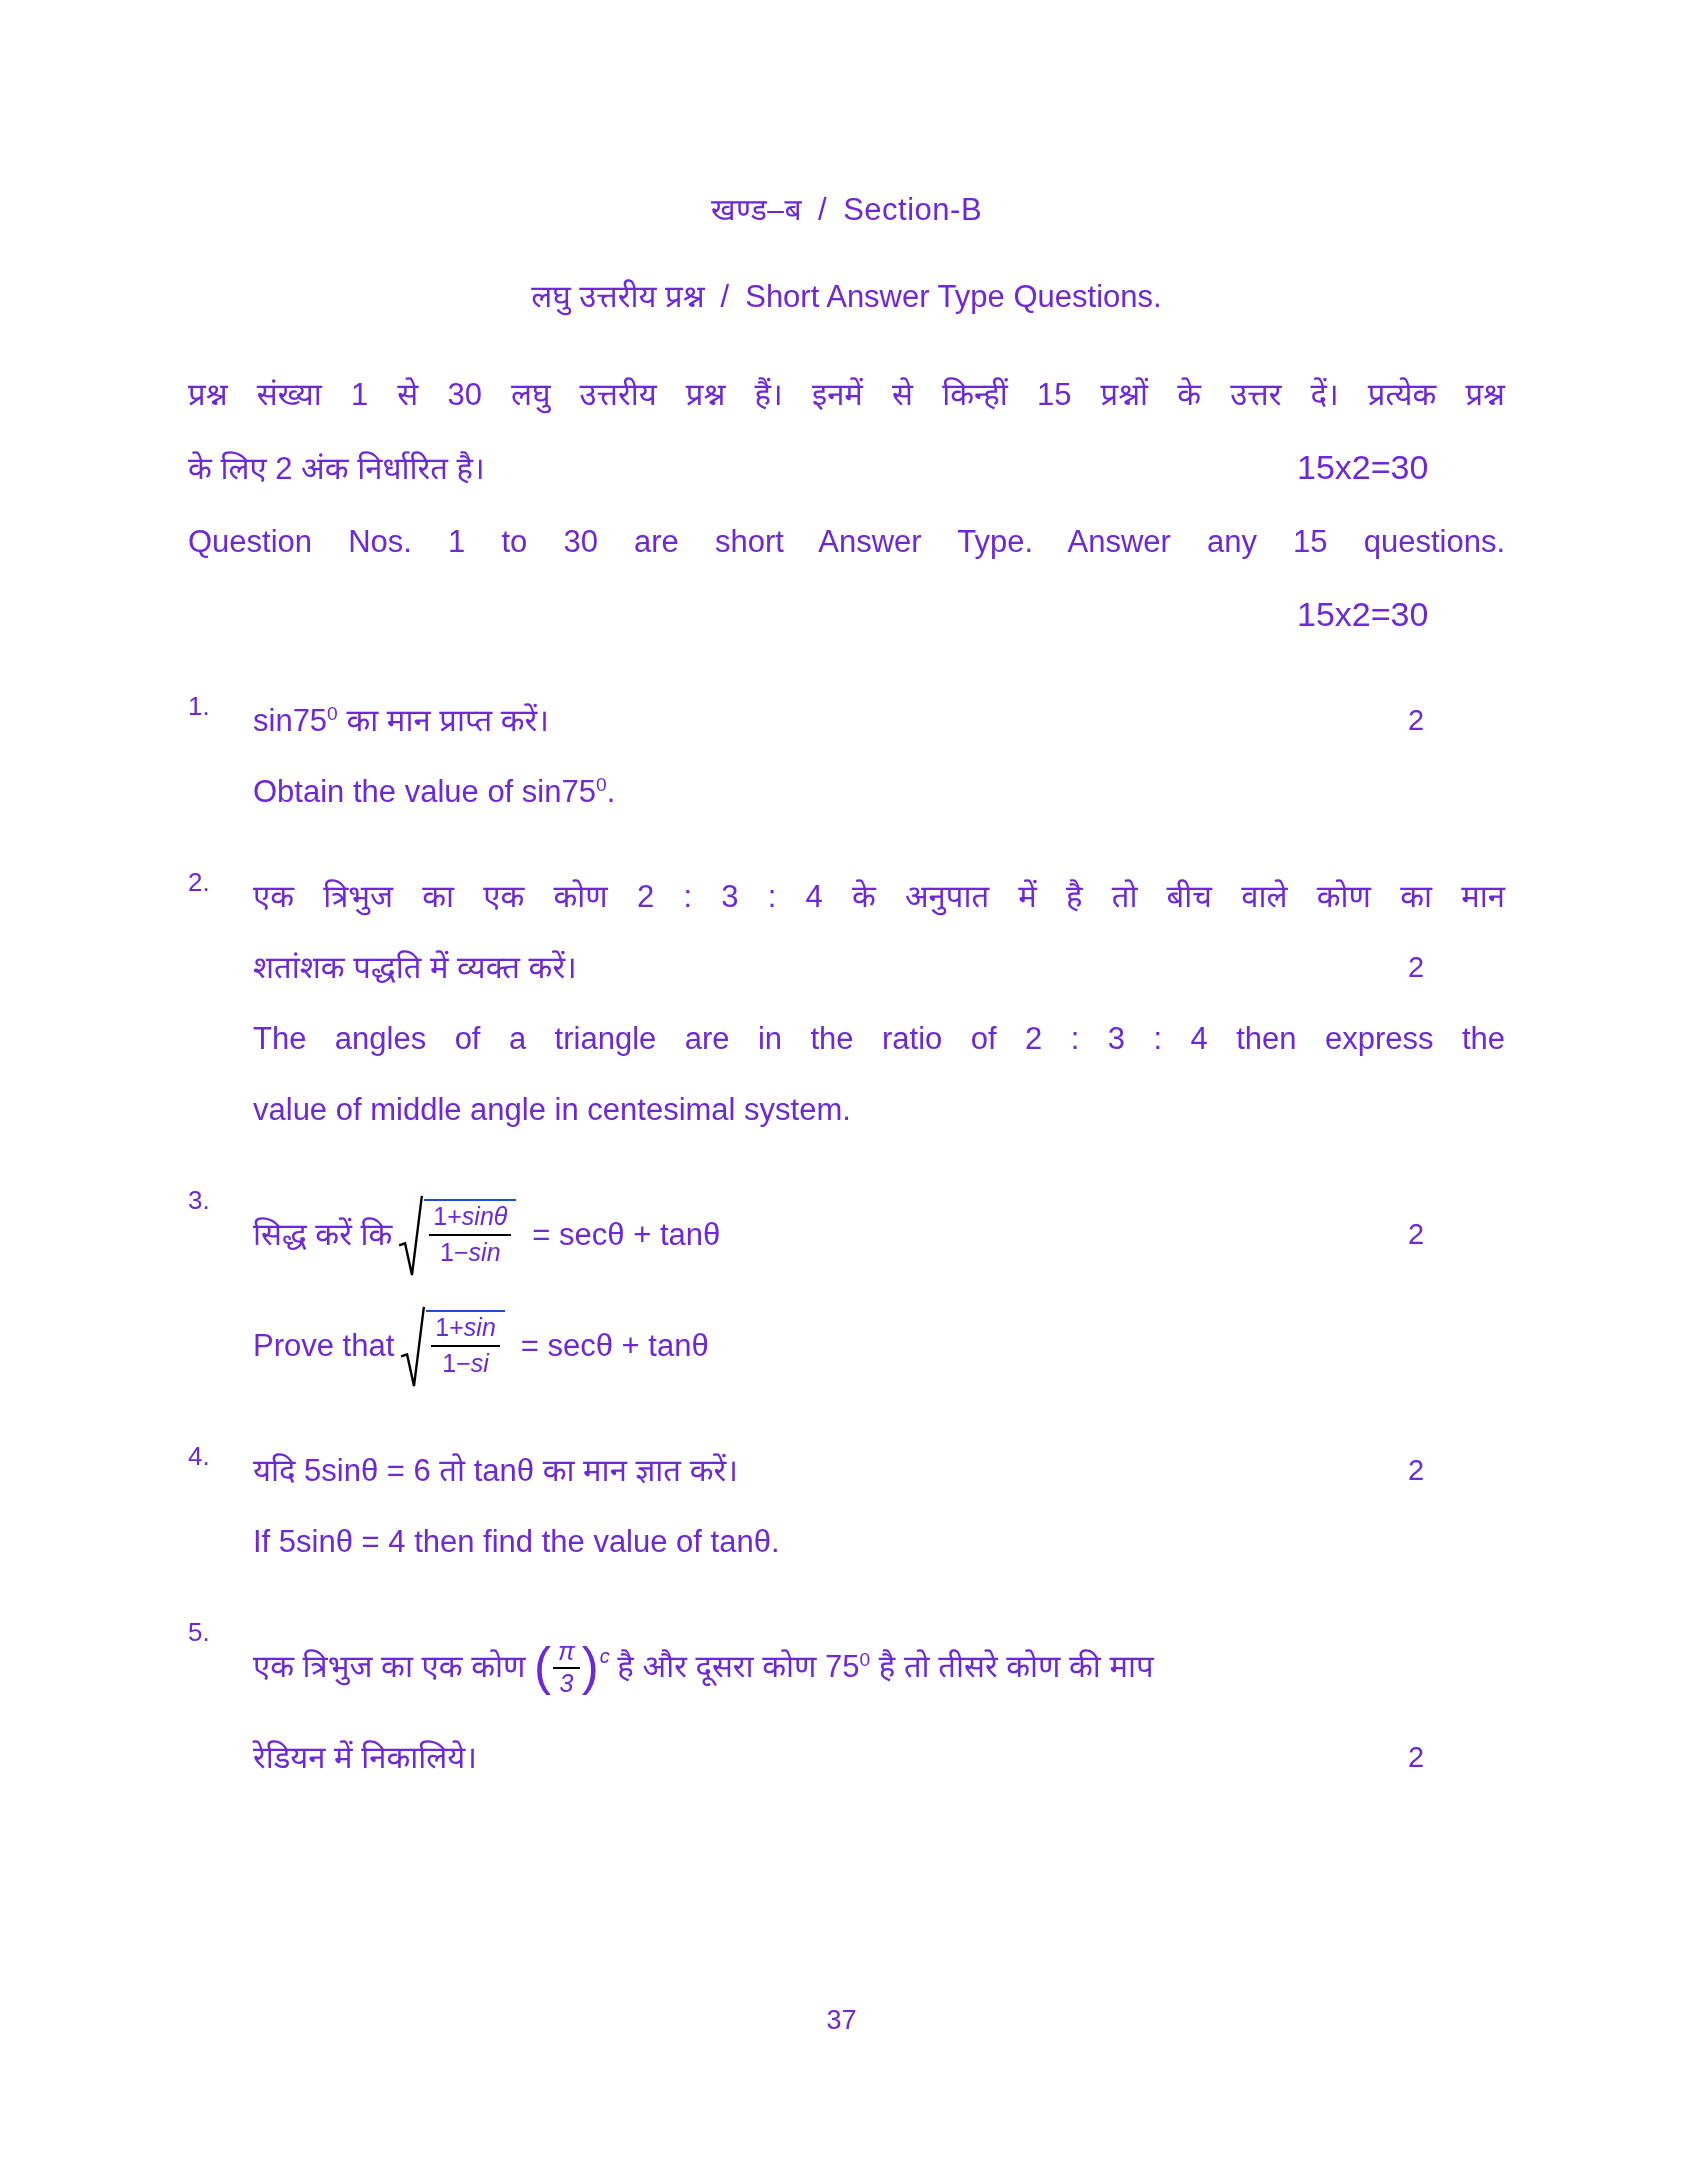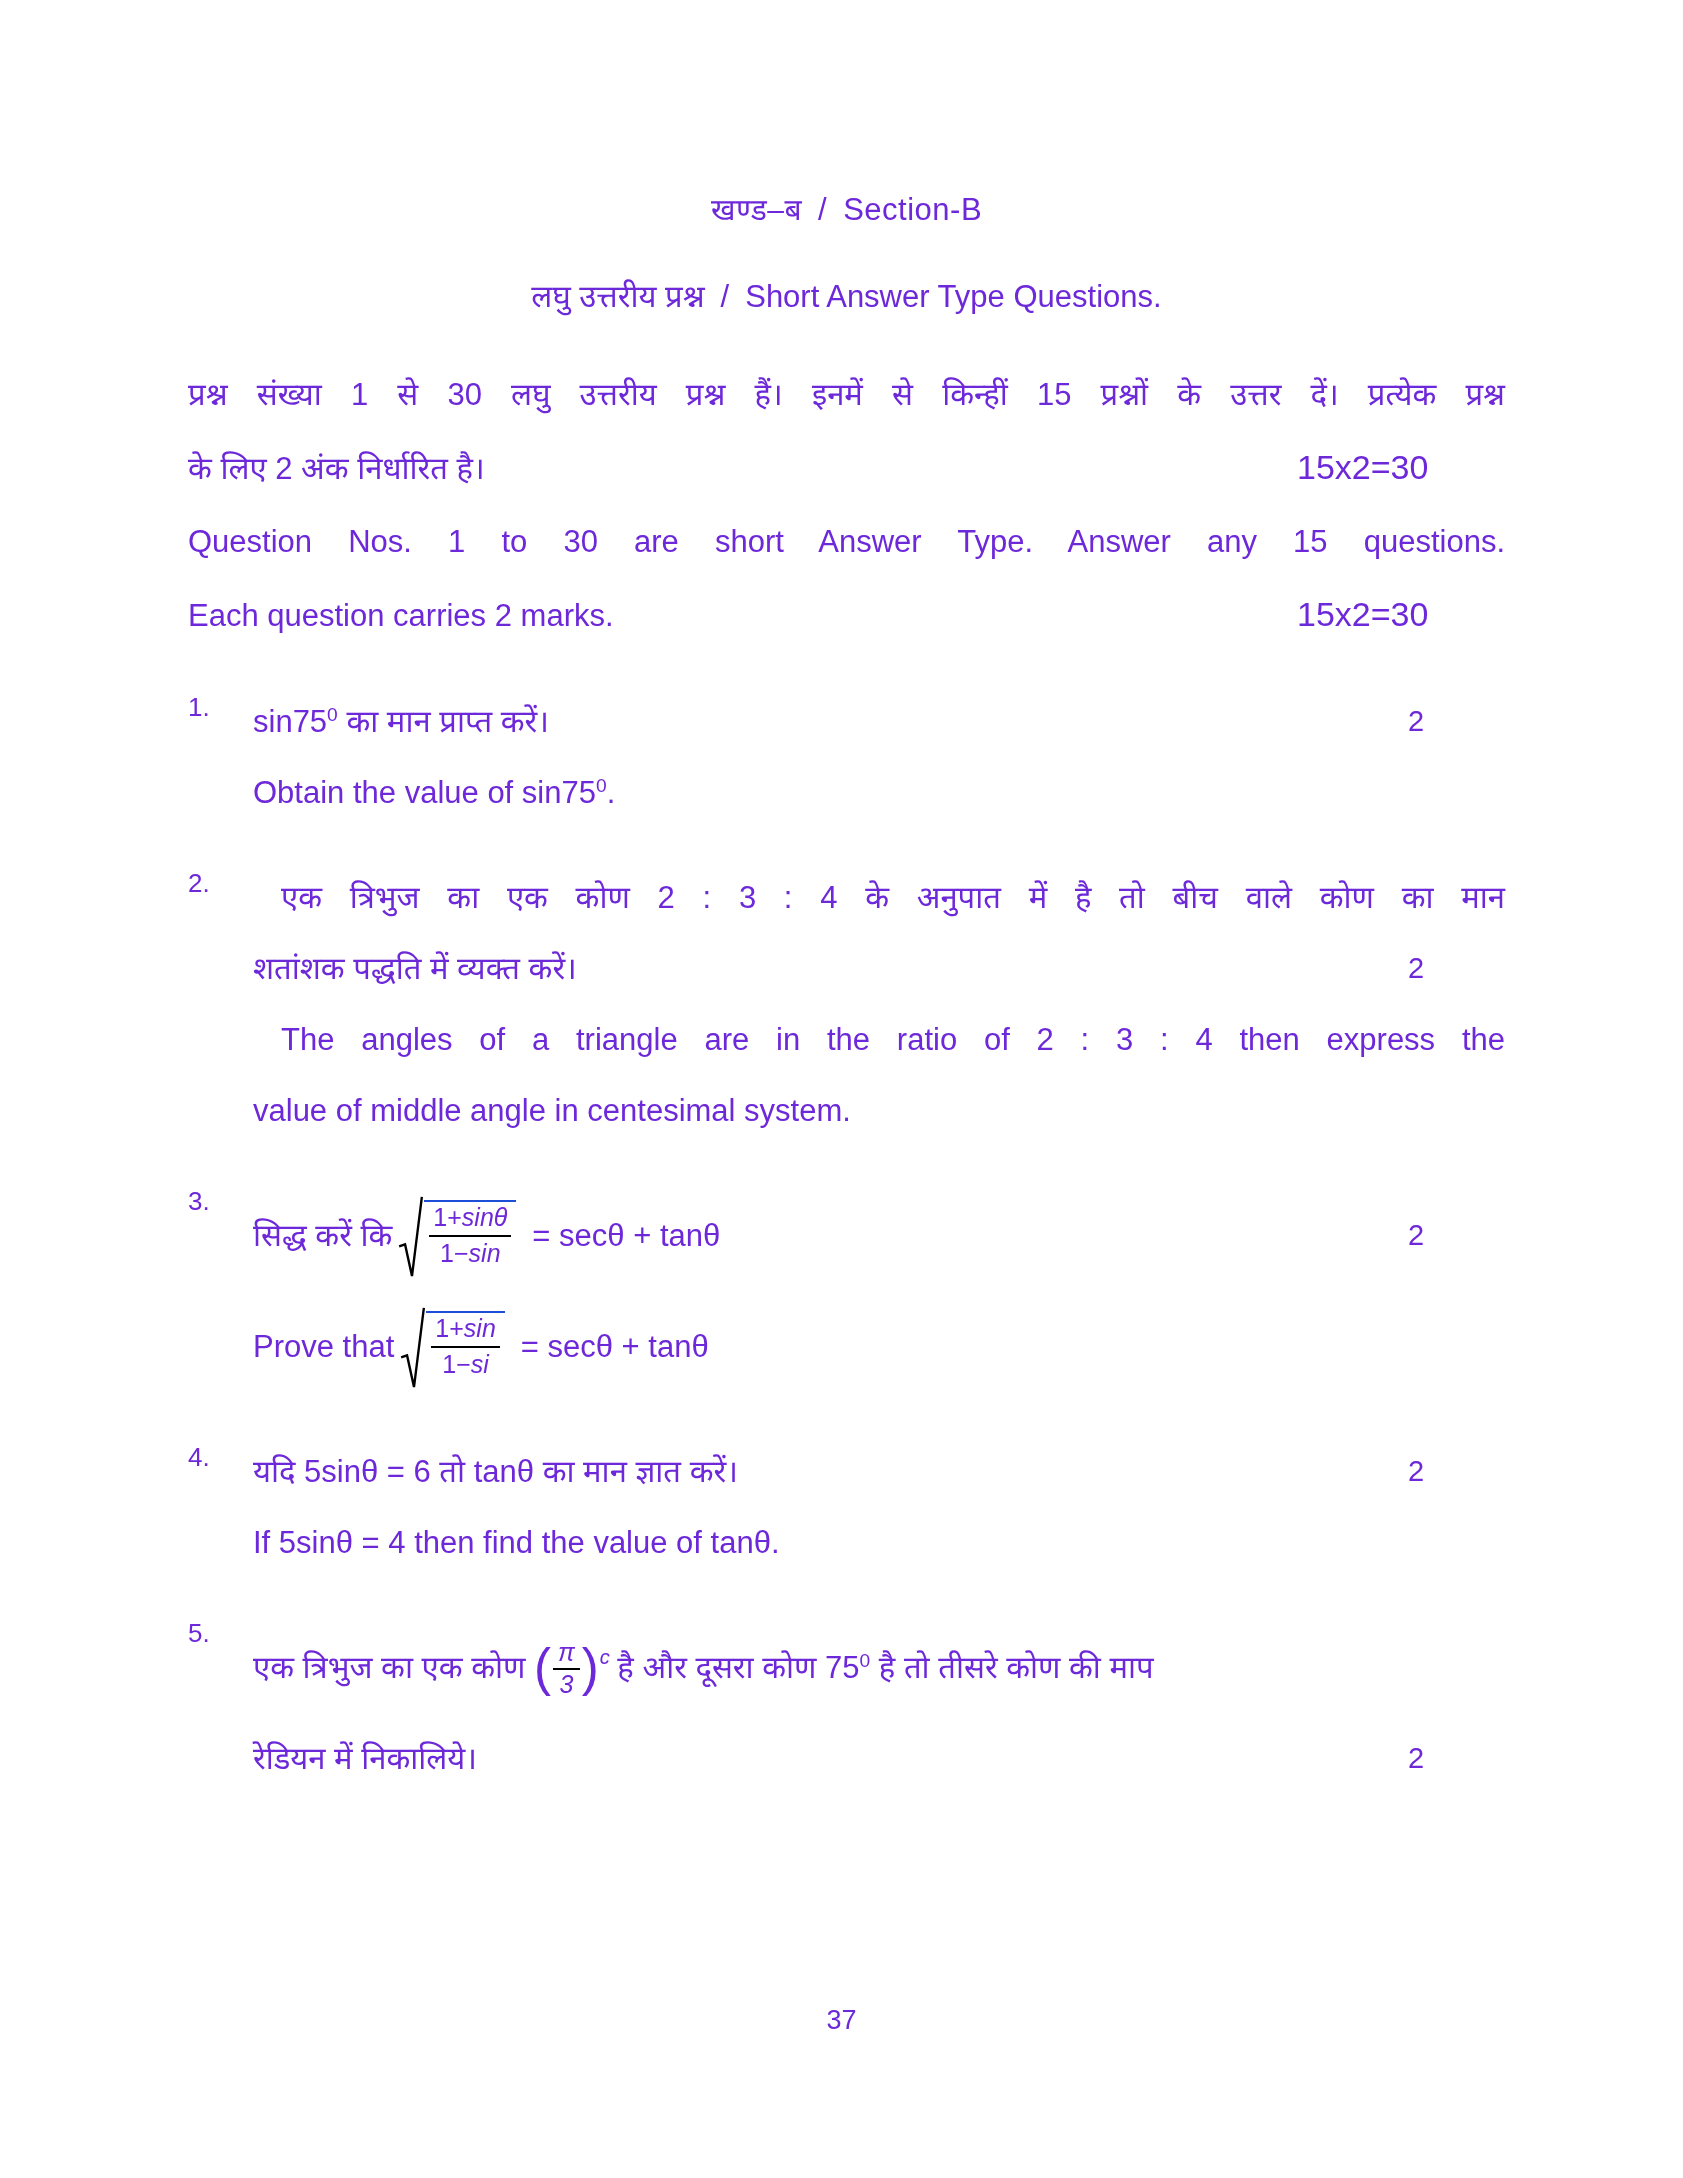--- a/index.html
+++ b/index.html
@@ -85,21 +85,20 @@
     display: flex;
     align-items: flex-end;
     line-height: 71px;
     min-height: 71px;
   }
   .q-line .txt { flex: 0 0 auto; }
   .q-line.justify .txt {
     flex: 1 1 auto;
     text-align: justify;
     text-align-last: justify;
-    margin-left: 28px;
   }
   .q-line .marks {
     flex: 0 0 auto;
     width: 178px;
     text-align: center;
     font-size: 29px;
   }
   .q-line.tall { line-height: 95px; min-height: 111px; align-items: center; }
 
   sup.deg {
@@ -215,21 +214,20 @@
       </div>
       <div class="instr-line">
         <span class="txt">के लिए 2 अंक निर्धारित है।</span>
         <span style="flex:1 1 auto"></span>
         <span class="marks">15x2=30</span>
       </div>
       <div class="instr-line justify">
         <span class="txt">Question Nos. 1 to 30 are short Answer Type. Answer any 15 questions.</span>
       </div>
       <div class="instr-line">
-        <span class="txt">Each question carries 2 marks.</span>
         <span style="flex:1 1 auto"></span>
         <span class="marks">15x2=30</span>
       </div>
     </div>
 
     <div class="q">
       <div class="q-num">1.</div>
       <div class="q-body">
         <div class="q-line">
           <span class="txt"><span>sin75</span><sup class="deg">0</sup><span> का मान प्राप्त करें।</span></span>

